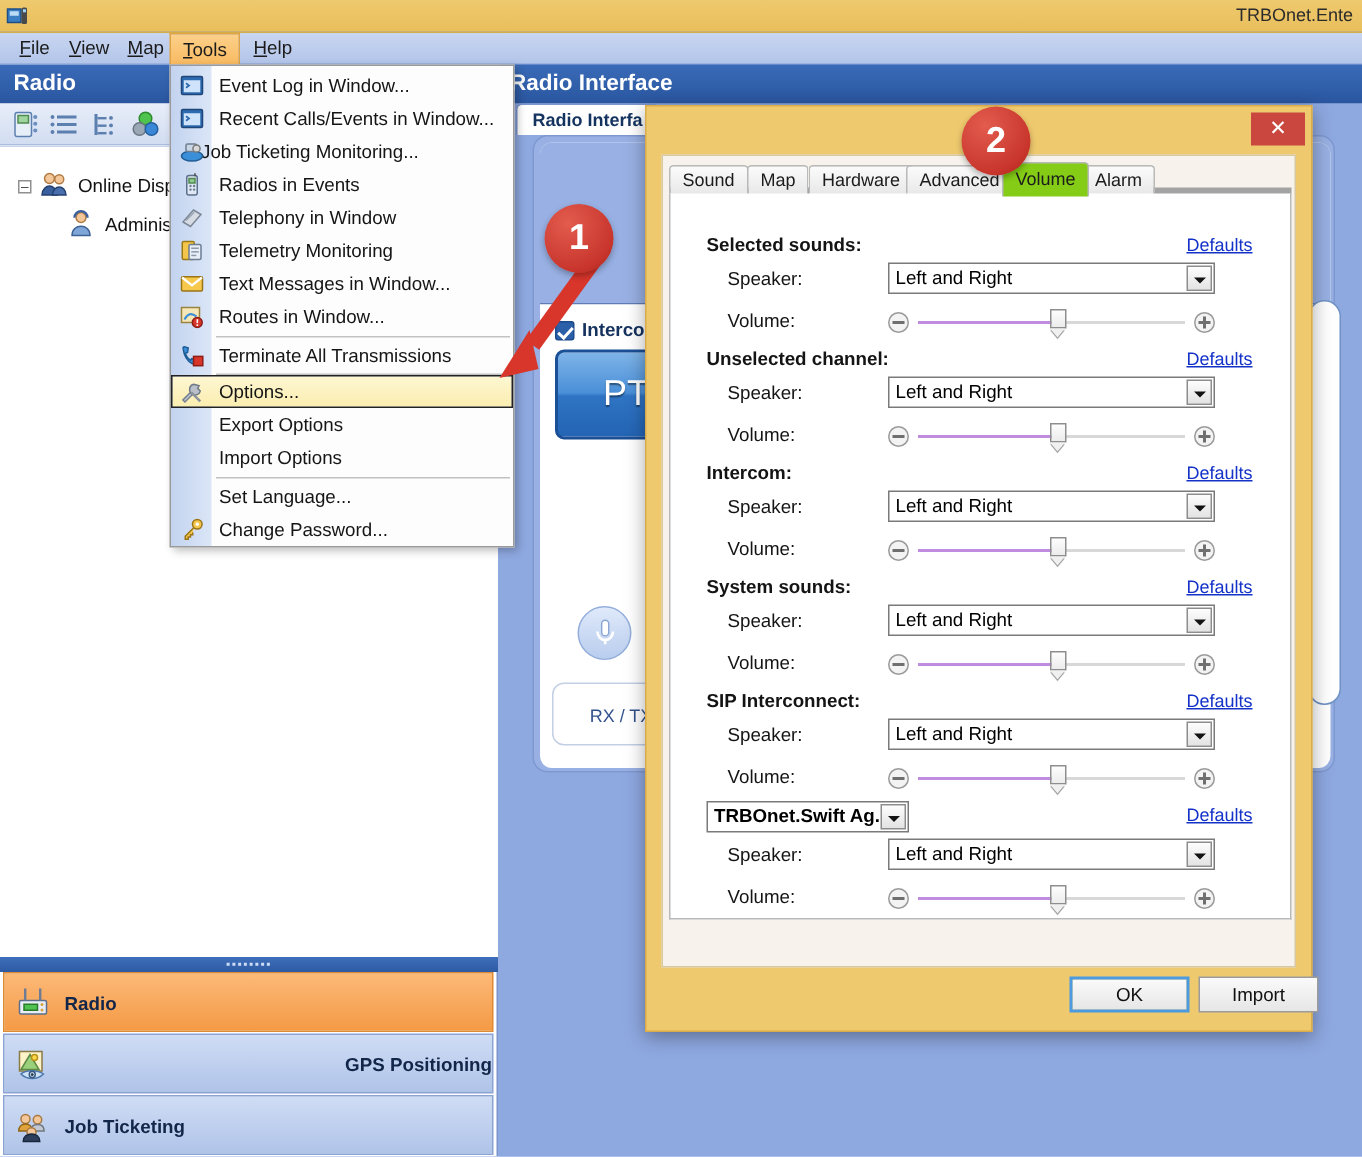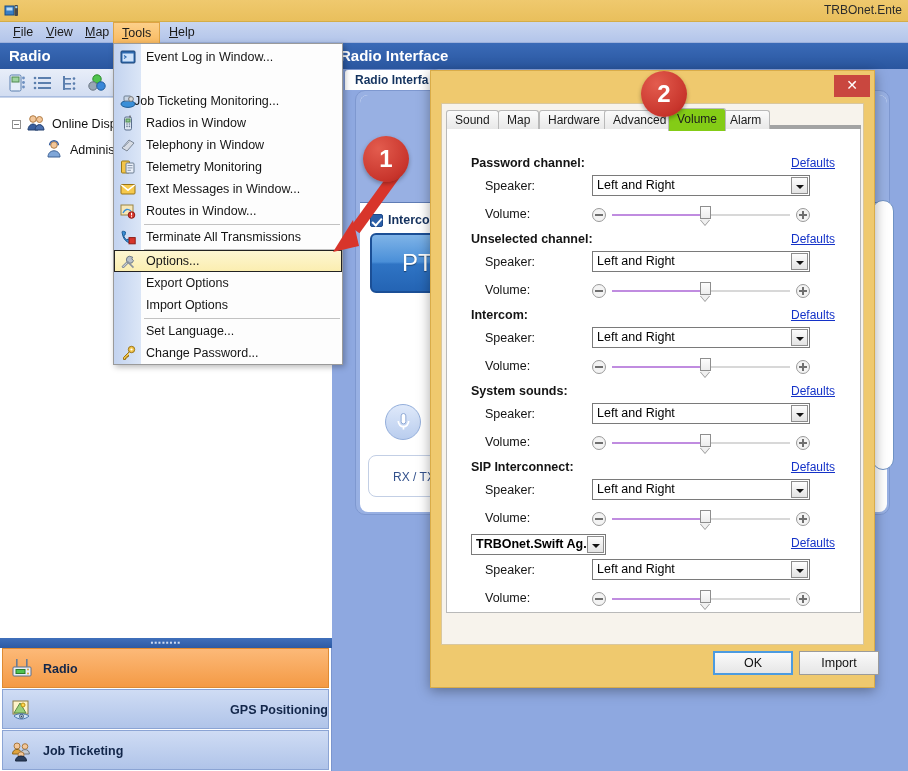--- a/index.html
+++ b/index.html
@@ -484,21 +484,21 @@
         <div class="tab" style="left:0px;">Sound</div>
         <div class="tab" style="left:52px;">Map</div>
         <div class="tab" style="left:93px;">Hardware</div>
         <div class="tab" style="left:158px;">Advanced</div>
         <div class="tab sel" style="left:222px;">Volume</div>
         <div class="tab" style="left:275px;">Alarm</div>
       </div>
 
       <div class="pane">
 
-        <div class="sec-label" style="left:24px; top:27px;">Password channel:</div>
+        <div class="sec-label" style="left:24px; top:27px;">Selected sounds:</div>
         <div class="defaults" style="right:25px; top:27px;">Defaults</div>
         <div class="f-label" style="left:38px; top:50px;">Speaker:</div>
         <div class="combo" style="left:145px; top:46px; width:218px;">
           <span>Left and Right</span>
           <span class="arrowbtn"></span>
         </div>
         <div class="f-label" style="left:38px; top:78px;">Volume:</div>
         <div class="slider" style="top: 76px; left: 145px; width: 218px;">
             <span class="sl-minus" style="left:0px;"></span>
             <span class="sl-track-off" style="left:20px;width:178px;"></span>
@@ -603,41 +603,49 @@
 
     <div class="menu-item" style="top:2px;">
       <svg class="menu-icon" viewBox="0 0 16 16">
         <rect x="1" y="2" width="14" height="12" rx="1" fill="#2f6bb0" stroke="#1d4679"></rect>
         <rect x="2.5" y="4.5" width="11" height="8" fill="#cfe3fa"></rect>
         <path d="M4 6.5 L6 8 L4 9.5" stroke="#2f6bb0" fill="none" stroke-width="1.2"></path>
       </svg>
       <span>Event Log in Window...</span>
     </div>
 
+    <div class="menu-item" style="top:24px;">
+      <svg class="menu-icon" viewBox="0 0 16 16">
+        <rect x="1" y="2" width="14" height="12" rx="1" fill="#2f6bb0" stroke="#1d4679"></rect>
+        <rect x="2.5" y="4.5" width="11" height="8" fill="#cfe3fa"></rect>
+        <path d="M4 6.5 L6 8 L4 9.5" stroke="#2f6bb0" fill="none" stroke-width="1.2"></path>
+      </svg>
+      <span>Recent Calls/Events in Window...</span>
+    </div>
 
     <div class="menu-item" style="top:46px;padding-left:19px;">
       <svg class="menu-icon" viewBox="0 0 16 16">
         <ellipse cx="8" cy="11" rx="7" ry="3.4" fill="#3a8fd8" stroke="#1f5d96"></ellipse>
         <rect x="4" y="3" width="7" height="5" rx="1" fill="#c9d6e6" stroke="#6d7e92"></rect>
         <circle cx="11" cy="6" r="2.4" fill="#d8d8d8" stroke="#7a7a7a"></circle>
       </svg>
       <span>Job Ticketing Monitoring...</span>
     </div>
 
     <div class="menu-item" style="top:68px;">
       <svg class="menu-icon" viewBox="0 0 16 16">
         <rect x="4.5" y="2" width="7" height="13" rx="1.5" fill="#dfe7f2" stroke="#5b6f8c"></rect>
         <rect x="6" y="4" width="4" height="3" fill="#8fc98f" stroke="#4f8a4f"></rect>
         <circle cx="7" cy="9" r="0.8" fill="#6d7e92"></circle>
           <circle cx="9.4" cy="9" r="0.8" fill="#6d7e92"></circle>
         <circle cx="7" cy="11.4" r="0.8" fill="#6d7e92"></circle>
           <circle cx="9.4" cy="11.4" r="0.8" fill="#6d7e92"></circle>
         <rect x="9.5" y="0.5" width="1" height="2" fill="#4a4a4a"></rect>
       </svg>
-      <span>Radios in Window</span>
+      <span>Radios in Events</span>
     </div>
 
     <div class="menu-item" style="top:90px;">
       <svg class="menu-icon" viewBox="0 0 16 16">
         <path d="M2 11 L9 3 L14 6 L7 14 Z" fill="#d7dce4" stroke="#7b8796"></path>
         <path d="M4 10 L9.5 4.5" stroke="#9aa5b3" fill="none"></path>
       </svg>
       <span>Telephony in Window</span>
     </div>
 

